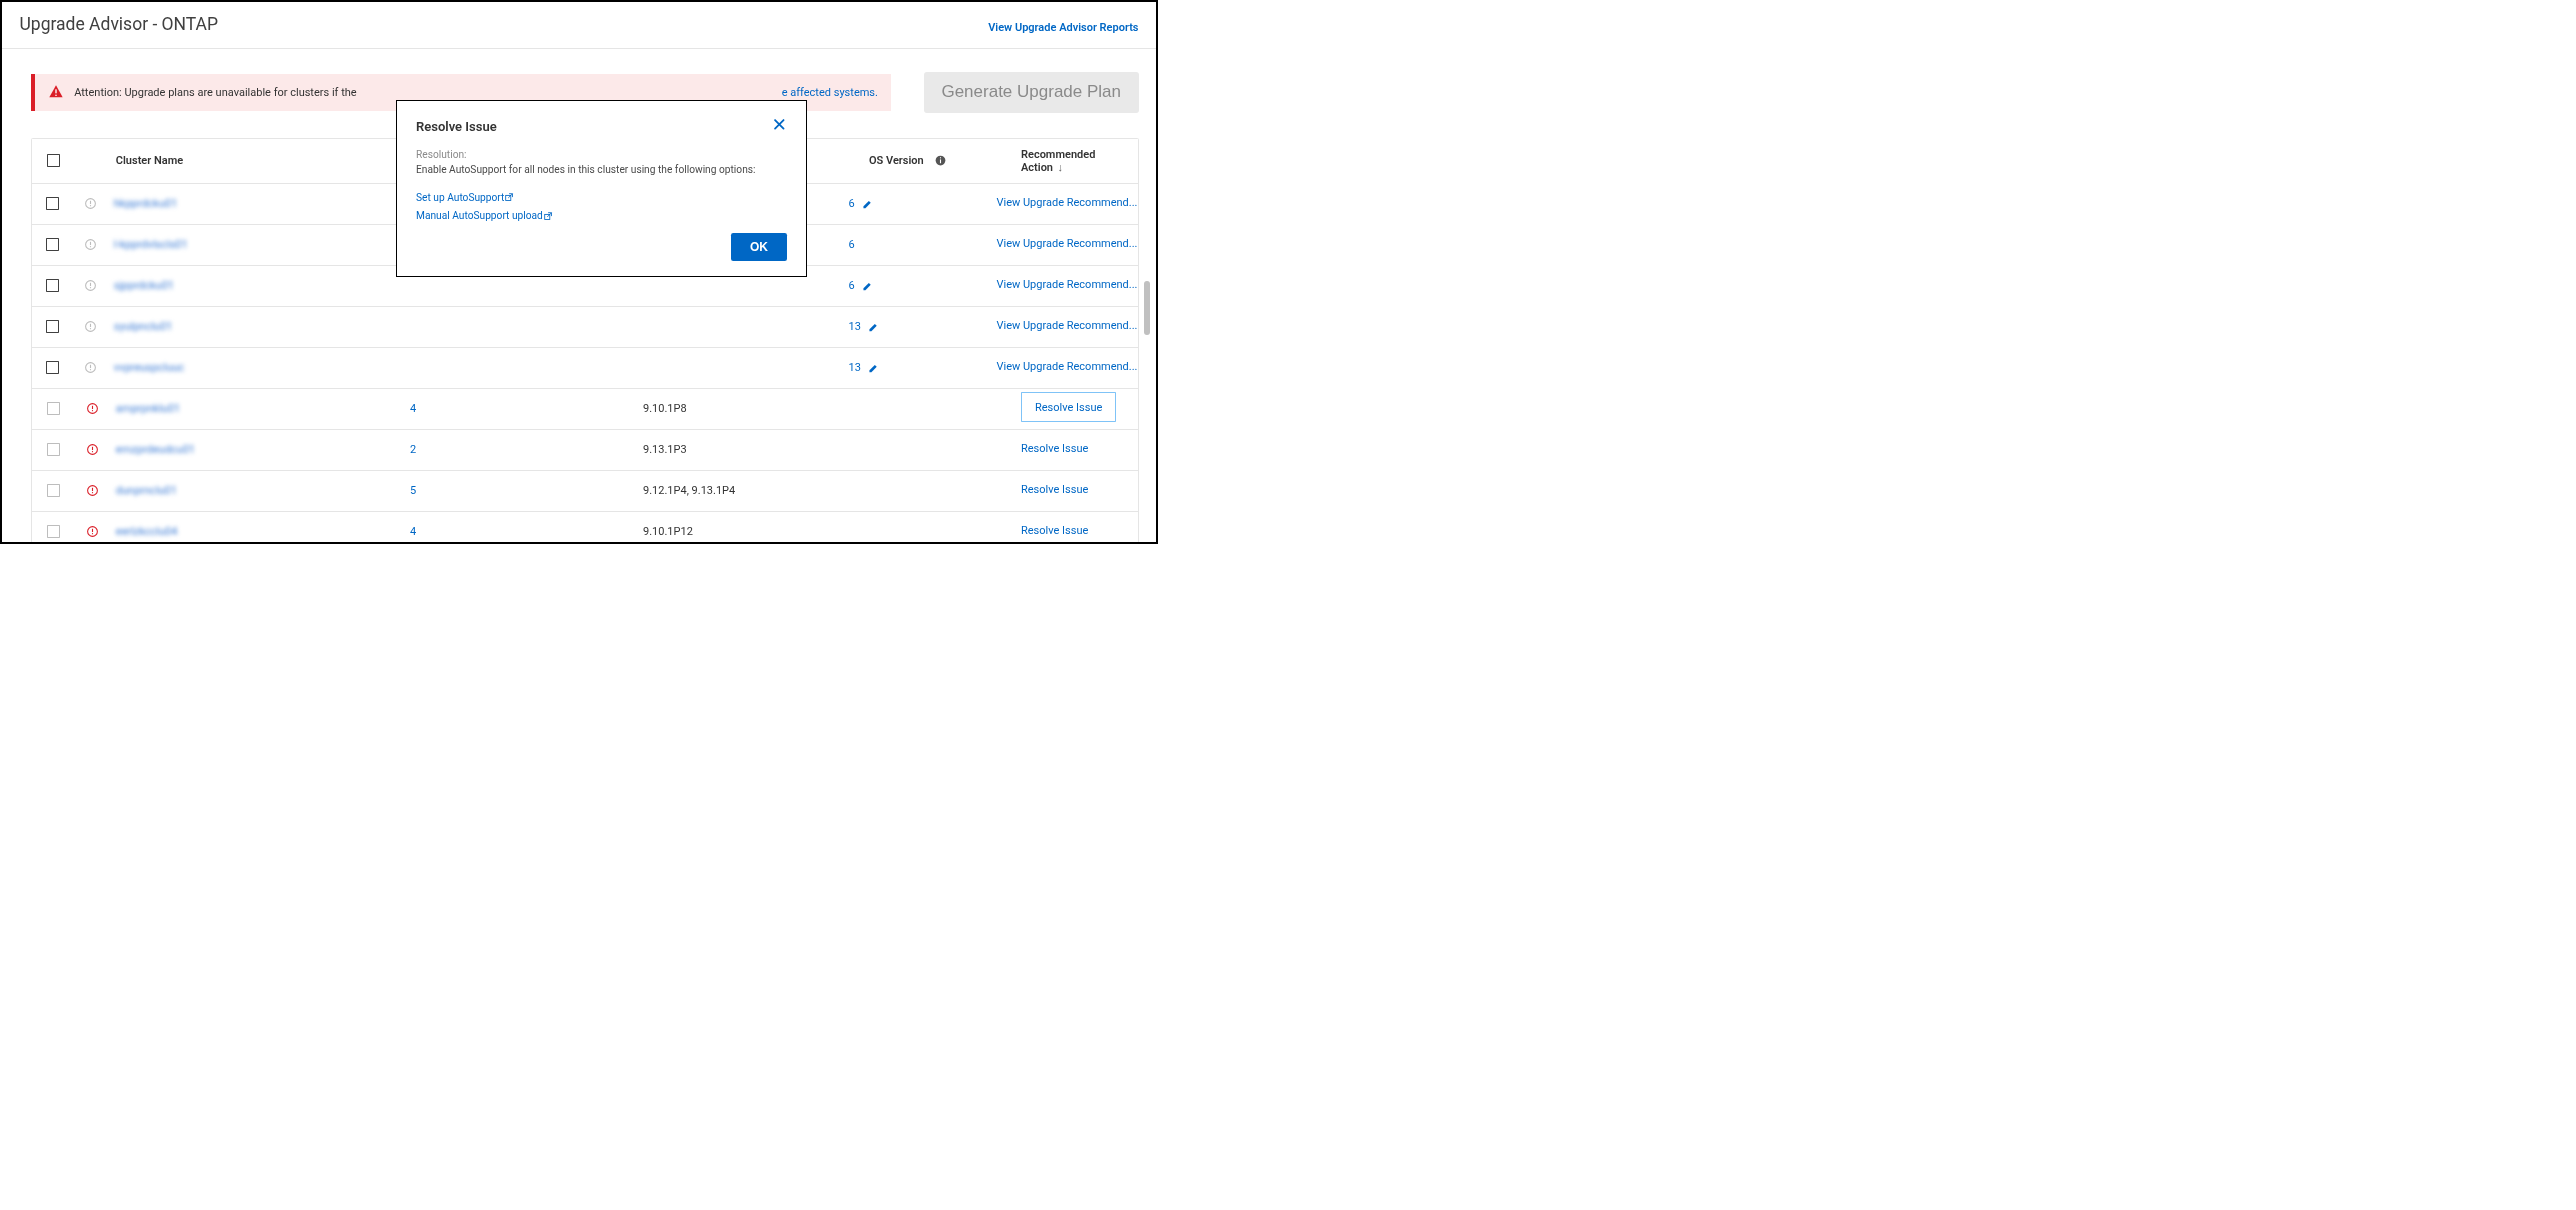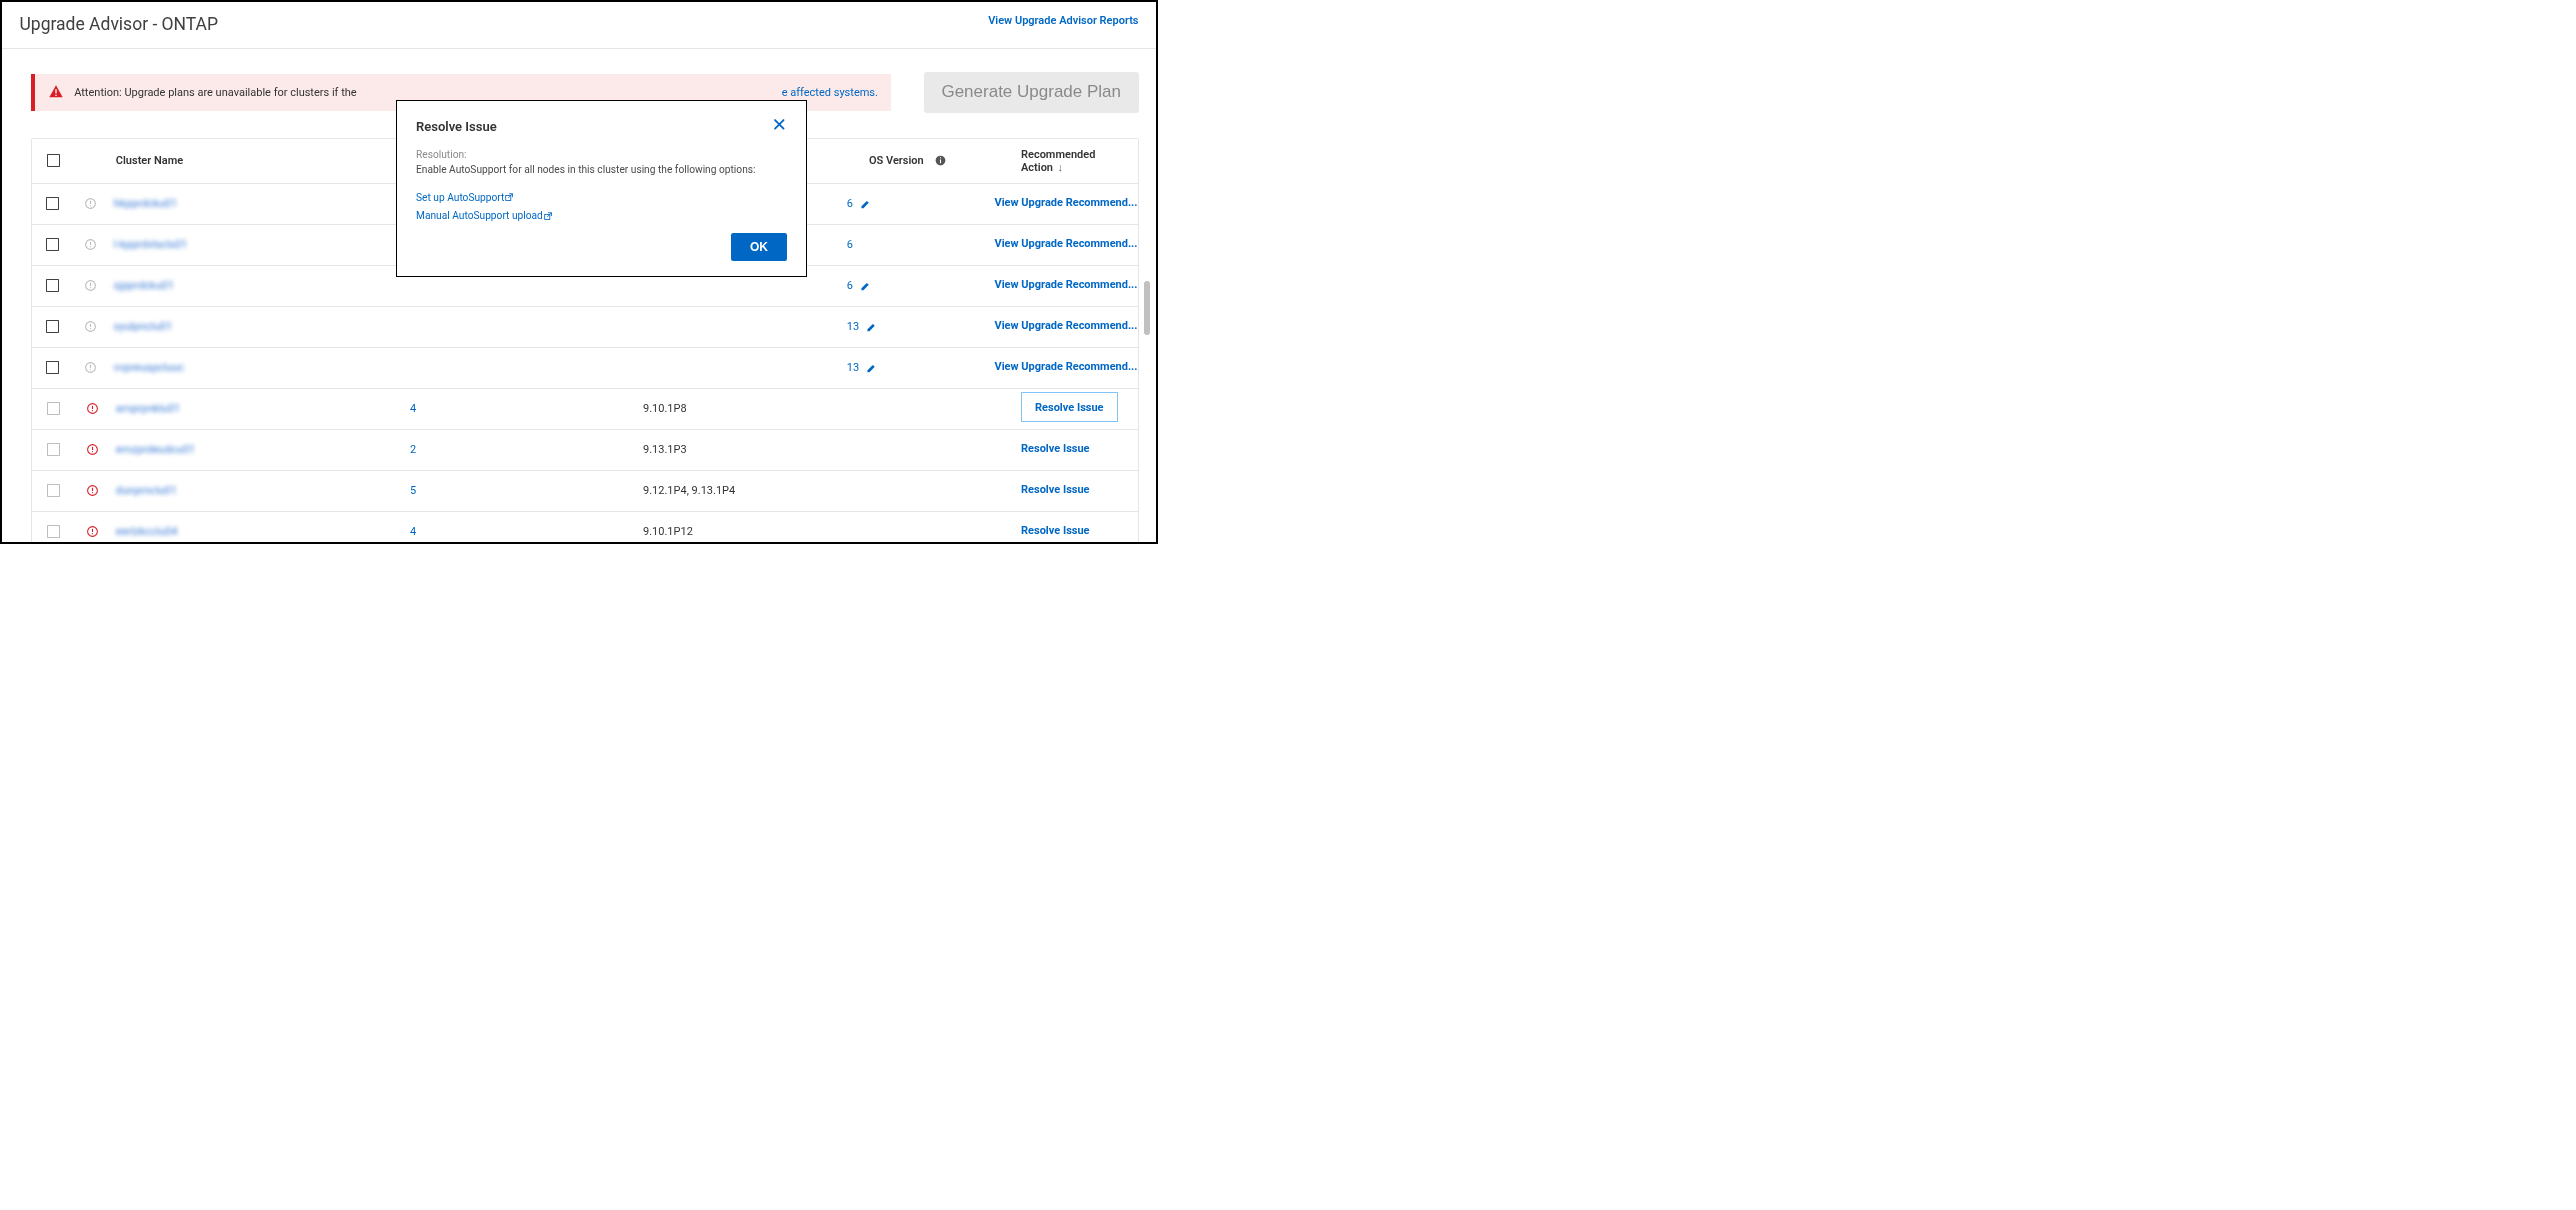--- a/index.html
+++ b/index.html
@@ -10,21 +10,21 @@
     font-size: 10.2px;
     border: 2.2px solid #000;
     width: 1158px;
     height: 544px;
     position: relative;
     overflow: hidden;
   }
   .header {
     display: flex;
     justify-content: space-between;
-    align-items: flex-start;
+    align-items: flex-end;
     padding: 11.7px 17.5px 14.6px 17.5px;
     border-bottom: 0.7px solid #e5e5e5;
   }
   .page-title {
     font-size: 17.5px;
     font-weight: 400;
     color: #404040;
   }
   .reports-link {
     color: #0067c5;
@@ -104,21 +104,21 @@
     font-size:11px;
     white-space:nowrap;
   }
   .link-blue { color:#0067c5; cursor:pointer; }
   .info-icon {
     display:inline-flex; width:13px; height:13px; vertical-align:middle; margin-left:2.9px;
   }
   .info-icon svg { width:13px; height:13px; }
   .sort-arrow { margin-left:4.4px; color:#666; }
   .pencil svg { width:11.7px; height:11.7px; display:block; }
-  .action-link { color:#0067c5; cursor:pointer; white-space:nowrap; overflow:hidden; text-overflow:ellipsis; max-width:160px; display:inline-block;font-weight:bold; }
+  .action-link { color:#0067c5; cursor:pointer; white-space:nowrap; overflow:hidden; text-overflow:ellipsis; max-width:160px; display:inline-block; }
   .action-link.boxed { border:0.7px solid #7fc3f7; padding:7.3px 13px; border-radius:0.7px; }
   
   .modal {
     position:absolute;
     top: 98px; left:394px;
     width:411px;
     background:#fff;
     border:0.7px solid #000;
     z-index: 50;
     padding: 16px 19px 14.6px 19px;

